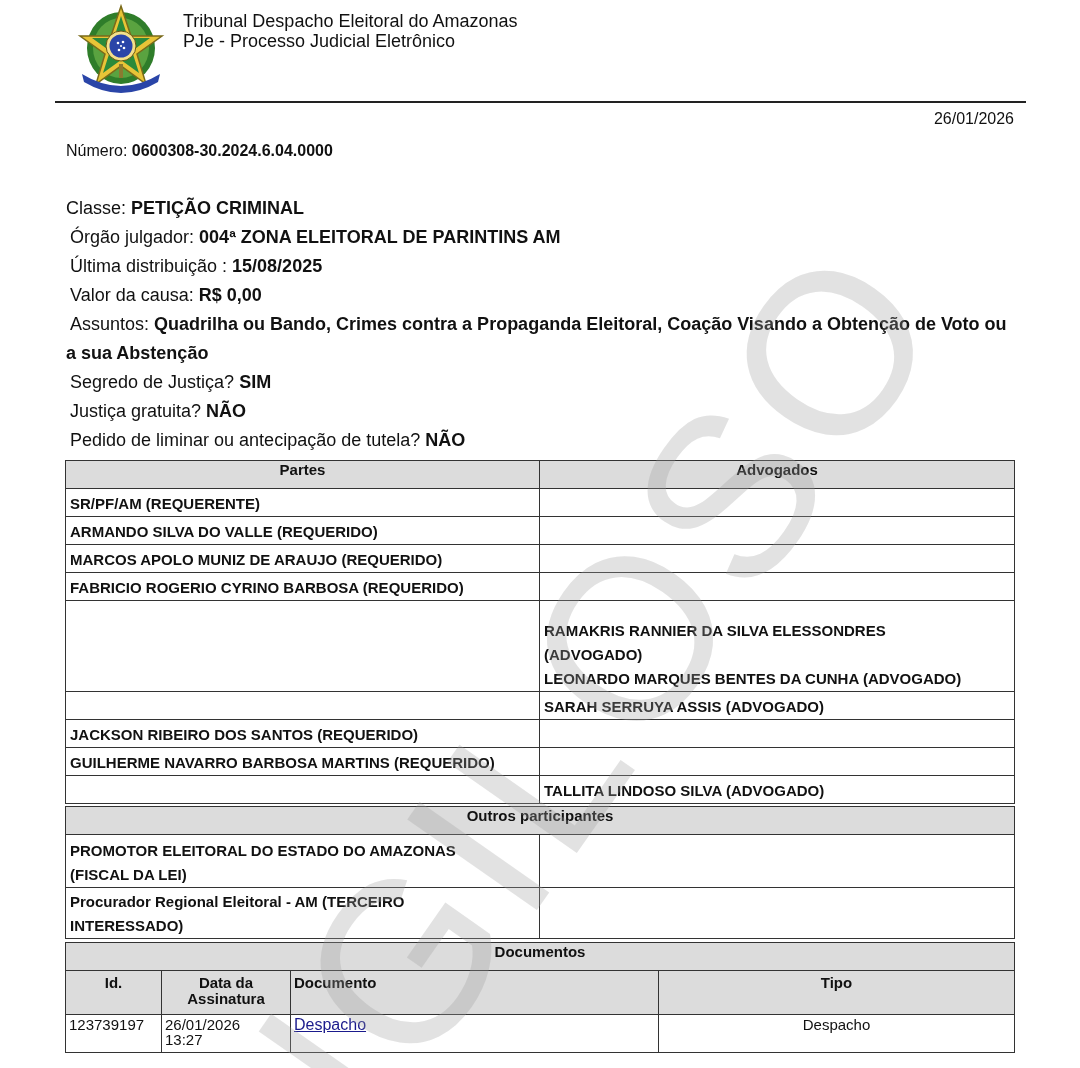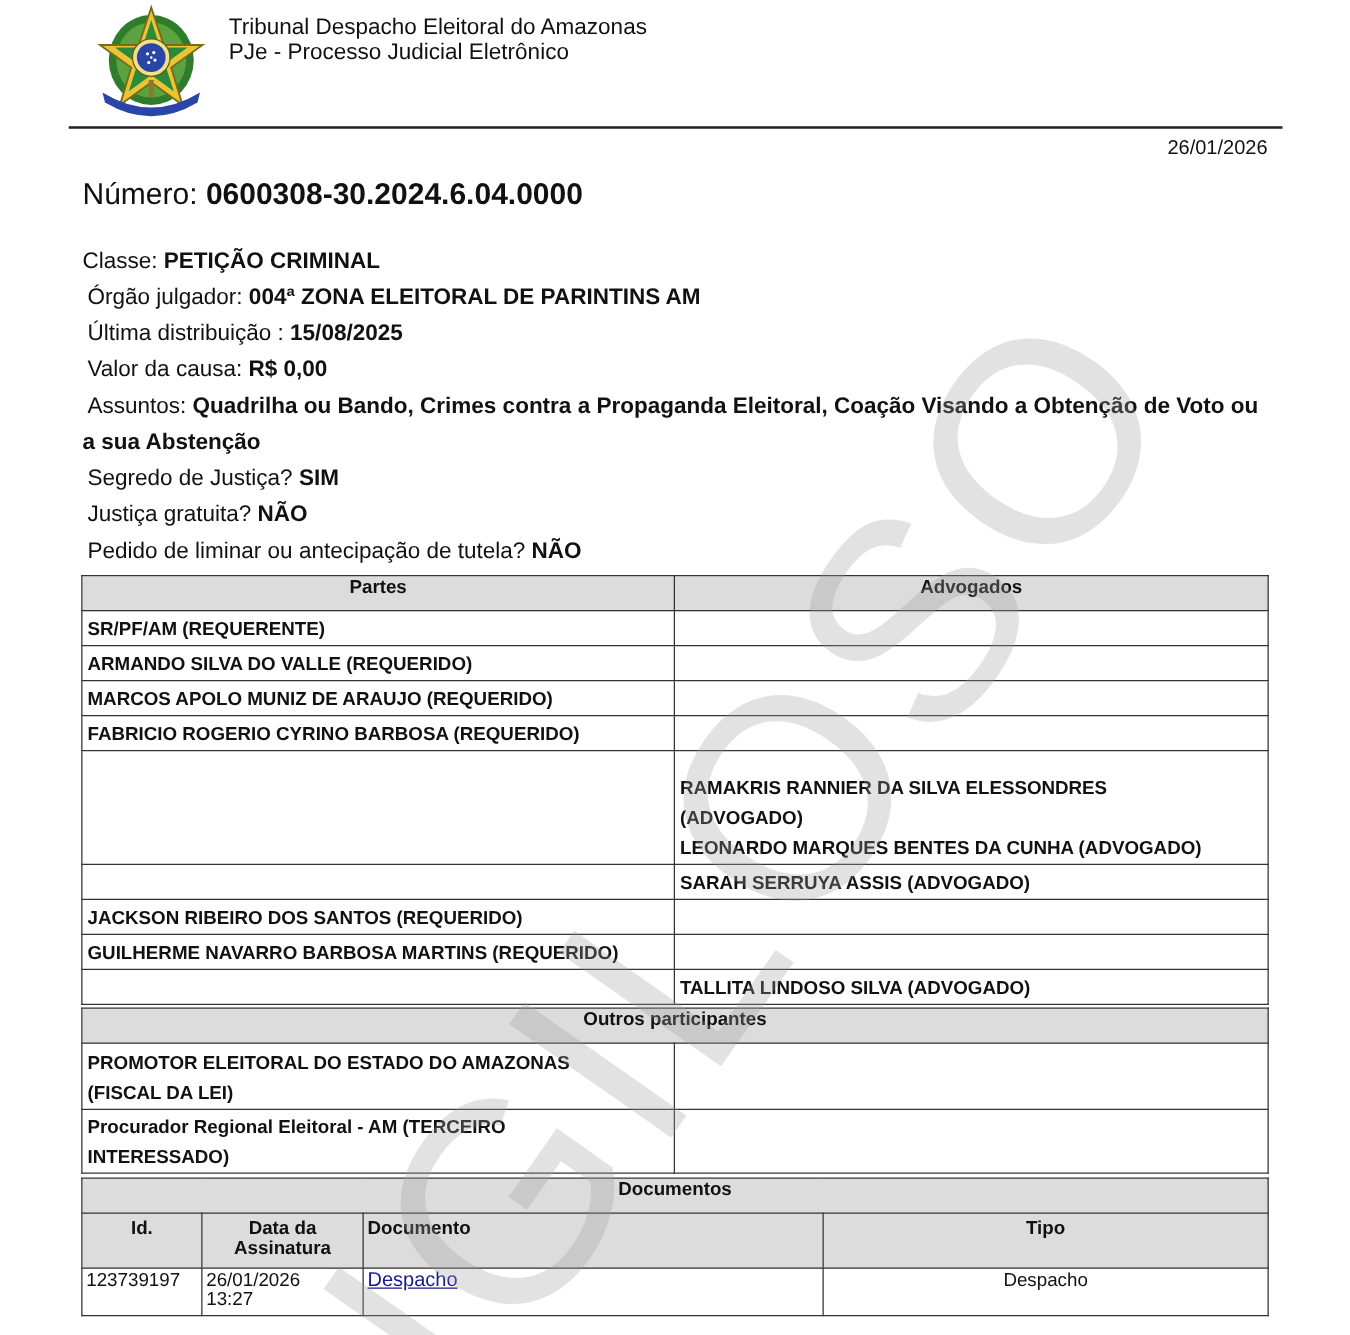--- a/index.html
+++ b/index.html
@@ -5,21 +5,21 @@
     * { box-sizing: border-box; margin: 0; padding: 0; }
     html, body { width: 1080px; height: 1068px; background: #ffffff; overflow: hidden; }
     body { position: relative; font-family: "Liberation Sans", sans-serif; color: #111; }
 
     .header { position: absolute; left: 0; top: 0; width: 1080px; height: 104px; }
     .logo { position: absolute; left: 76px; top: 2px; width: 90px; height: 94px; }
     .org { position: absolute; left: 183px; top: 11px; font-size: 18px; line-height: 20px; color: #111; }
     .rule { position: absolute; left: 55px; top: 101px; width: 971px; height: 2px; background: #222; }
     .print-date { position: absolute; right: 66px; top: 110px; font-size: 16px; color: #111; }
 
-    .numero { position: absolute; left: 66px; top: 142px; font-size: 24px; color: #111; }
+    .numero { position: absolute; left: 66px; top: 142px; font-size: 16px; color: #111; }
     .numero b { font-weight: bold; }
 
     .info { position: absolute; left: 66px; top: 194px; width: 950px; font-size: 18px; line-height: 29px; }
     .info .line { white-space: nowrap; }
     .info .ind { padding-left: 4px; }
     .info b { font-weight: bold; }
     .info .wrap { white-space: normal; }
 
     table { border-collapse: collapse; position: absolute; left: 65px; width: 950px; font-size: 15px; }
     td, th { border: 1.5px solid #333; vertical-align: top; }

